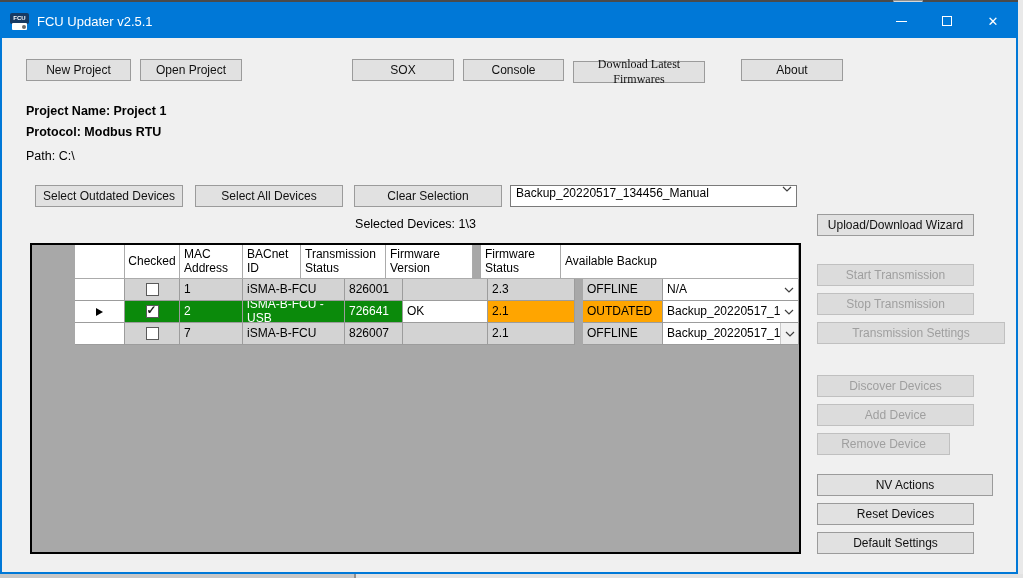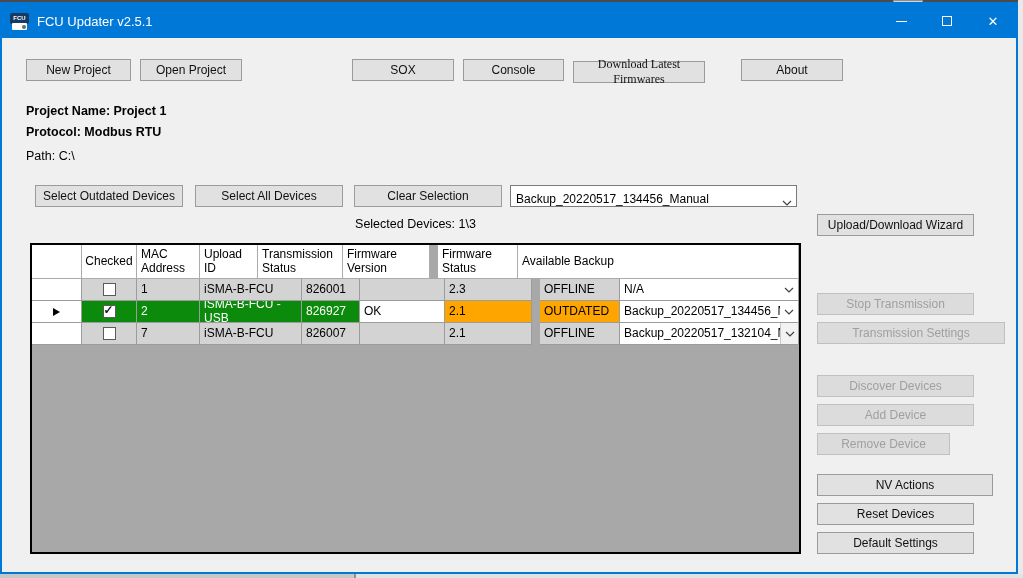--- a/index.html
+++ b/index.html
@@ -31,29 +31,29 @@
 
   
   .btn { position:absolute; height:22px; background:#e1e1e1; border:1px solid #9b9b9b; font-size:12px; color:#111; display:flex; align-items:center; justify-content:center; text-align:center; font-family:"Liberation Sans", sans-serif; }
   .btn.disabled { background:#dcdcdc; border-color:#c0c0c0; color:#9f9f9f; }
 
   
   .info-line { position:absolute; left:24px; font-size:12.5px; color:#000; }
   .bold { font-weight:bold; }
 
   
-  .combo { position:absolute; background:#ffffff; border:1px solid #7a7a7a; display:flex; align-items:flex-end; font-size:12px; color:#000; }
+  .combo { position:absolute; background:#ffffff; border:1px solid #7a7a7a; display:flex; align-items:flex-start; font-size:12px; color:#000; }
   .combo .combo-text { flex:1; padding-left:5px; white-space:nowrap; overflow:hidden; }
   .chev { width:18px; display:flex; align-items:center; justify-content:center; flex:none; }
 
   .sel-label { position:absolute; left:28px; top:213px; width:771px; text-align:center; font-size:12.5px; color:#000; }
 
   
   #grid { position:absolute; left:28px; top:239px; width:771px; height:311px; border:2px solid #000; background:#a8a8a8; display:flex; flex-direction:column; }
-  .g-row { display:flex; flex:none; }
+  .g-row { display:flex; flex:none;padding-left:43px; }
   .g-head { height:34px; }
   .g-data { height:22px; }
   .g-cell { border-right:1px solid #9c9c9c; border-bottom:1px solid #9c9c9c; font-size:12px; color:#000; display:flex; align-items:center; padding-left:4px; overflow:hidden; line-height:1.1; }
   .g-head .g-cell { background:#ffffff; border-right:1px solid #ababab; border-bottom:1px solid #ababab; }
   .g-data .g-cell { background:#d3d3d3; }
   .c-rowhdr { width:50px; flex:none; background:#ffffff !important; justify-content:center; padding-left:0; }
   .c-checked { width:55px; flex:none; justify-content:center; padding-left:0; }
   .c-mac { width:63px; flex:none; }
   .c-device { width:102px; flex:none; }
   .c-bacnet { width:58px; flex:none; }
@@ -131,21 +131,21 @@
         </span>
     </div>
 
     <div class="sel-label">Selected Devices: 1\3</div>
 
     <div id="grid">
       <div class="g-row g-head">
         <div class="g-cell c-rowhdr"></div>
         <div class="g-cell c-checked">Checked</div>
         <div class="g-cell c-mac">MAC Address</div>
-        <div class="g-cell c-bacnet">Upload ID</div>
+        <div class="g-cell c-bacnet">BACnet ID</div>
         <div class="g-cell c-app">Transmission Status</div>
         <div class="g-cell c-fwver">Firmware Version</div>
         <div class="g-cell c-fwstat">Firmware Status</div>
         <div class="g-cell c-backup" style="padding-left:4px;">Available Backup</div>
       </div>
 
       <div class="g-row g-data">
         <div class="g-cell c-rowhdr"></div>
         <div class="g-cell c-checked">
             <span class="cb"></span>
@@ -170,21 +170,21 @@
 
       <div class="g-row g-data">
         <div class="g-cell c-rowhdr">
             <span class="row-arrow"></span>
           </div>
         <div class="g-cell c-checked sel">
             <span class="cb checked"></span>
           </div>
         <div class="g-cell c-mac sel">2</div>
         <div class="g-cell c-device sel">iSMA-B-FCU - USB</div>
-        <div class="g-cell c-bacnet sel">826927</div>
+        <div class="g-cell c-bacnet sel">726641</div>
         <div class="g-cell c-app editing">OK</div>
         <div class="g-cell c-fwver warn">2.1</div>
         <div class="g-cell c-fwstat warn">OUTDATED</div>
         <div class="g-cell c-backup">
           <div class="cell-combo flat">
             <span class="combo-text">Backup_20220517_134456_Manu</span>
             <span class="chev">
                 <svg width="10" height="6">
                   <polyline points="1,1 5,5 9,1" fill="none" stroke="#404040" stroke-width="1.2"></polyline>
                 </svg>
@@ -213,20 +213,21 @@
                 </svg>
               </span>
           </div>
         </div>
       </div>
 
       <div class="g-fill"></div>
     </div>
 
     <button class="btn" style="left:815px; top:210px; width:157px;">Upload/Download Wizard</button>
+    <button class="btn disabled" style="left:815px; top:260px; width:157px;">Start Transmission</button>
     <button class="btn disabled" style="left:815px; top:289px; width:157px;">Stop Transmission</button>
     <button class="btn disabled" style="left:815px; top:318px; width:188px;">Transmission Settings</button>
     <button class="btn disabled" style="left:815px; top:371px; width:157px;">Discover Devices</button>
     <button class="btn disabled" style="left:815px; top:400px; width:157px;">Add Device</button>
     <button class="btn disabled" style="left:815px; top:429px; width:133px;">Remove Device</button>
     <button class="btn" style="left:815px; top:470px; width:176px;">NV Actions</button>
     <button class="btn" style="left:815px; top:499px; width:157px;">Reset Devices</button>
     <button class="btn" style="left:815px; top:528px; width:157px;">Default Settings</button>
 
   </div>

